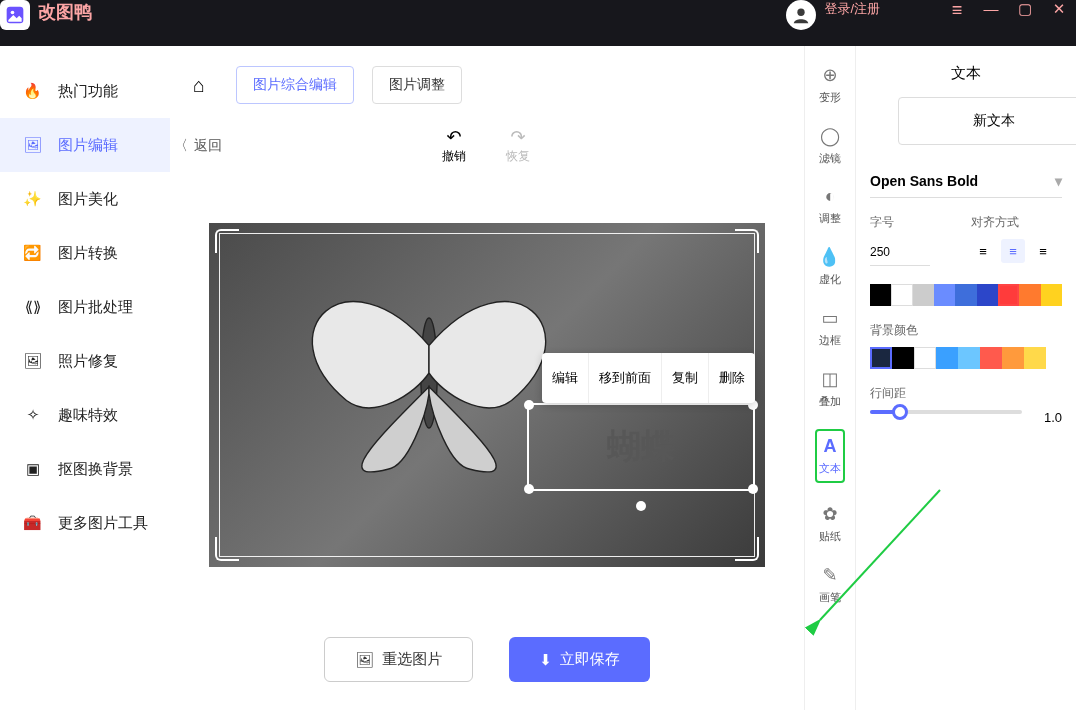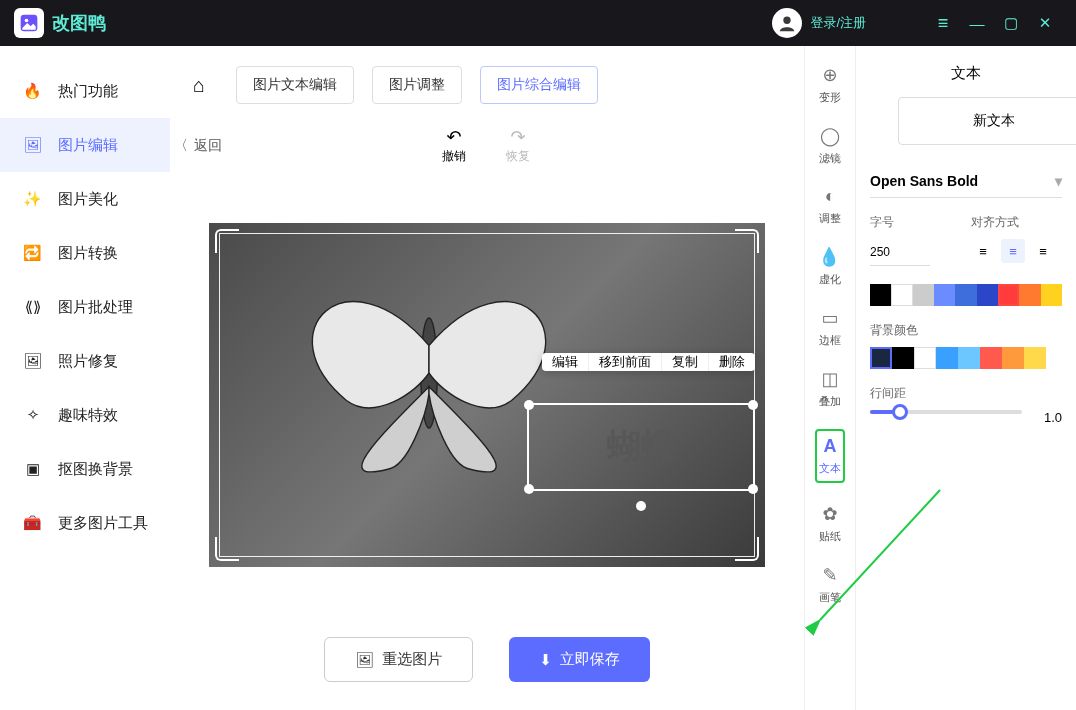--- a/index.html
+++ b/index.html
@@ -1,19 +1,19 @@
 <!DOCTYPE html>
 <html><head>
 <meta charset="utf-8">
 <style>
 * { margin: 0; padding: 0; box-sizing: border-box; font-family: -apple-system, "Microsoft YaHei", sans-serif; }
 body { width: 1076px; height: 710px; overflow: hidden; background: #fff; }
 
 
-.titlebar { height: 46px; background: #17171c; display: flex; align-items: center; padding: 0 14px; color: #5eead4; }
+.titlebar { height: 46px; background: #17171c; display: flex; align-items: flex-start; padding: 0 0; color: #fca5a5; }
 .logo-box { width: 30px; height: 30px; background: #fff; border-radius: 6px; display: flex; align-items: center; justify-content: center; margin-right: 8px; }
 .logo-box svg { width: 20px; height: 20px; }
 .app-title { font-size: 18px; font-weight: 700; }
 .tb-spacer { flex: 1; }
 .avatar { width: 30px; height: 30px; border-radius: 50%; background: #fff; margin-right: 8px; display:flex;align-items:center;justify-content:center; }
 .avatar svg{ width:22px;height:22px; }
 .login-txt { font-size: 13px; margin-right: 60px; }
 .winbtn { width: 34px; text-align: center; font-size: 15px; cursor: pointer; }
 .hamburger{ width:34px; text-align:center; font-size:18px; cursor:pointer; }
 
@@ -41,21 +41,21 @@
 
 .canvas-wrap { flex: 1; display: flex; justify-content: center; padding-top: 50px; }
 .canvas { position: relative; width: 556px; height: 344px; background: linear-gradient(135deg,#4a4a4a,#767676,#3a3a3a); filter: grayscale(100%); }
 .canvas-frame { position: absolute; inset: 10px; border: 1px solid rgba(255,255,255,0.9); }
 .corner { position: absolute; width: 24px; height: 24px; border: 2px solid #fff; }
 .tl { top: 6px; left: 6px; border-right: none; border-bottom: none; border-top-left-radius: 6px; }
 .tr { top: 6px; right: 6px; border-left: none; border-bottom: none; border-top-right-radius: 6px; }
 .bl { bottom: 6px; left: 6px; border-right: none; border-top: none; border-bottom-left-radius: 6px; }
 .br { bottom: 6px; right: 6px; border-left: none; border-top: none; border-bottom-right-radius: 6px; }
 .ctx-menu { position: absolute; top: 130px; right: 10px; background: #fff; border-radius: 4px; display: flex; font-size: 13px; box-shadow: 0 2px 8px rgba(0,0,0,0.2); z-index: 5; }
-.ctx-menu span { padding: 0 10px; cursor: pointer; border-right: 1px solid #eee; }
+.ctx-menu span { padding: 16px 10px; cursor: pointer; border-right: 1px solid #eee; }
 .ctx-menu span:last-child { border-right: none; }
 .text-sel { position: absolute; top: 180px; right: 10px; width: 228px; height: 88px; border: 2px solid #fff; display: flex; align-items: center; justify-content: center; filter:none; }
 .text-sel .dot { position: absolute; width: 10px; height: 10px; background: #fff; border-radius: 50%; }
 .dtl{top:-5px;left:-5px;} .dtr{top:-5px;right:-5px;} .dbl{bottom:-5px;left:-5px;} .dbr{bottom:-5px;right:-5px;}
 .drot{bottom:-22px;left:50%;transform:translateX(-50%);width:12px;height:12px;}
 .butterfly-text { font-size: 34px; font-weight: 700; color: #ff2a2a; filter:none; }
 
 .bottom-actions { display: flex; justify-content: center; gap: 36px; padding: 28px 0; }
 .btn { padding: 12px 30px; border-radius: 6px; font-size: 15px; cursor: pointer; display:flex;align-items:center;gap:8px; }
 .btn-outline { border: 1px solid #ccc; background: #fff; color:#333;}
@@ -160,23 +160,22 @@
       </div>
     <div class="sb-item">
         <span class="icn">🧰</span>
         <span>更多图片工具</span>
       </div>
   </div>
 
   <div class="center">
     <div class="tabrow">
       <div class="home-ic">⌂</div>
-      <div class="tab">图片文本编辑</div>
+      <div class="tab active">图片综合编辑</div>
       <div class="tab">图片调整</div>
-      <div class="tab active">图片综合编辑</div>
     </div>
     <div class="backrow">
       <div class="back">
           <span>〈</span>
           <span>返回</span>
         </div>
       <div class="undo-redo">
         <div class="ur"><span class="big">↶</span><span>撤销</span></div>
         <div class="ur disabled"><span class="big">↷</span><span>恢复</span></div>
       </div>

